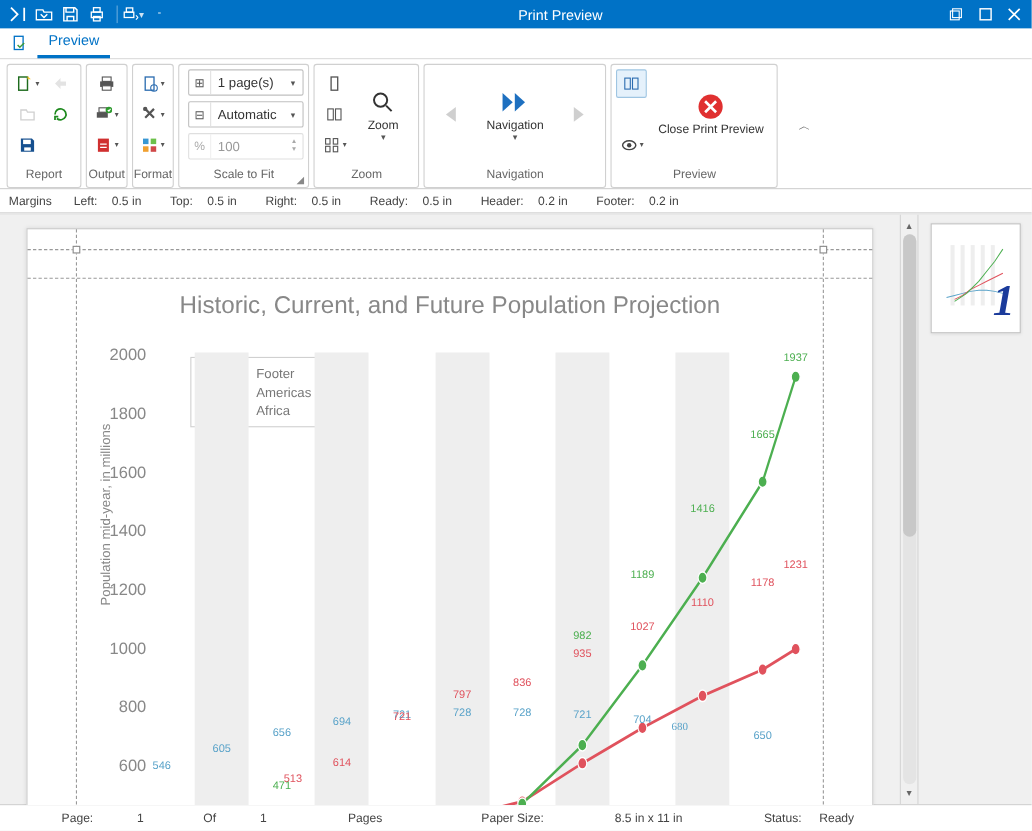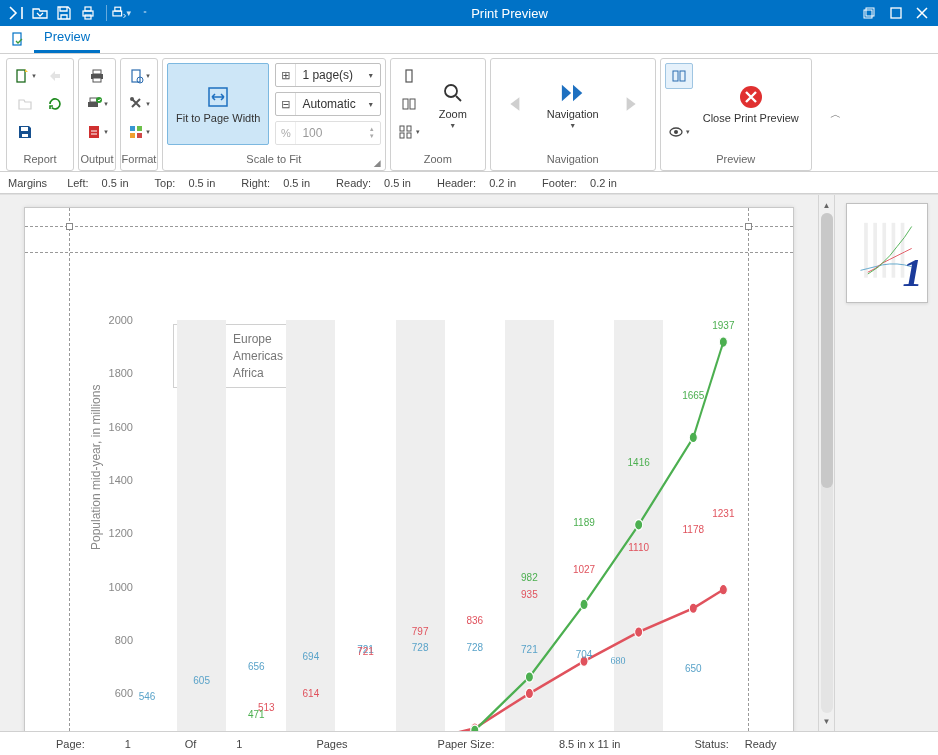--- a/index.html
+++ b/index.html
@@ -58,21 +58,21 @@
 .ruler-v { position: absolute; left: 44px; top: 0; bottom: 0; border-left: 1px dashed #999; }
 .ruler-v2 { position: absolute; right: 44px; top: 0; bottom: 0; border-left: 1px dashed #999; }
 .handle { position: absolute; width: 7px; height: 7px; background: #fff; border: 1px solid #888; }
 .handle.tl { top: 15px; left: 41px; }
 .handle.tr { top: 15px; right: 41px; }
 
 .chart { position: absolute; left: 58px; right: 58px; top: 56px; bottom: 0; }
 .chart .title { font-size: 22px; color: #888; text-align: center; margin-bottom: 18px; }
 .plot { position: absolute; left: 56px; top: 56px; right: 6px; bottom: 0; }
 .ylabel { position: absolute; left: -50px; top: 230px; transform: rotate(-90deg); transform-origin: left top; font-size: 12px; color: #888; white-space: nowrap; }
-.ytick { position: absolute; left: -40px; font-size: 11px; color: #888; width: 34px; text-align: right; }
+.ytick { position: absolute; left: -40px; font-size: 15px; color: #888; width: 34px; text-align: right; }
 .band { position: absolute; top: 0; bottom: 0; background: #eeeeee; }
 .legend { position: absolute; left: 34px; top: 4px; border: 1px solid #d0d0d0; background: #fff; padding: 4px 8px 5px 4px; font-size: 12px; }
 .legend .row { display: flex; align-items: center; gap: 6px; margin: 2px 0; color: #777; }
 .legend .chk { width: 15px; height: 15px; border: 1px solid #bbb; display: flex; align-items: center; justify-content: center; font-size: 11px; }
 svg.lines { position: absolute; inset: 0; width: 100%; height: 100%; }
 .ptlabel { position: absolute; font-size: 10px; font-weight: 500; transform: translate(-50%, -100%); white-space: nowrap; }
 
 .thumbs { width: 104px; background: #f0f0f0; padding: 8px; display: flex; flex-direction: column; align-items: center; border-left: 1px solid #d4d4d4; }
 .thumb { width: 82px; height: 100px; border: 1px solid #c0c0c0; background: #fff; position: relative; padding: 6px; box-shadow: 0 1px 3px rgba(0,0,0,.1); }
 .thumb .mini { position: absolute; inset: 8px; }
@@ -261,29 +261,20 @@
             </svg>
             <span class="dd">▾</span>
           </div>
       </div>
     </div>
     <div class="group-label">Format</div>
   </div>
 
   <div class="group">
     <div class="group-body">
-      <div class="bigbtn selected">
-        <div class="bigicon">
-            <svg width="24" height="24" viewBox="0 0 24 24">
-              <rect x="3" y="3" width="18" height="18" fill="none" stroke="#1e70c0" stroke-width="1.5"></rect>
-              <path d="M6 12h12M6 12l3-3m-3 3l3 3M18 12l-3-3m3 3l-3 3" fill="none" stroke="#1e70c0" stroke-width="1.5"></path>
-            </svg>
-          </div>
-        <div style="line-height:1.15">Fit to Page Width</div>
-      </div>
       <div class="col" style="margin-left:4px">
         <div class="combo">
             <div class="pre">⊞</div>
             <div class="val">1 page(s)</div>
             <div class="arr">▾</div>
           </div>
         <div class="combo">
             <div class="pre">⊟</div>
             <div class="val">Automatic</div>
             <div class="arr">▾</div>
@@ -430,31 +421,32 @@
     <div class="scrollwrap">
       <div class="page">
         <div class="ruler-h"></div>
         <div class="ruler-h2"></div>
         <div class="ruler-v"></div>
         <div class="ruler-v2"></div>
         <div class="handle tl"></div>
         <div class="handle tr"></div>
 
         <div class="chart">
+          <div class="title">Historic, Current, and Future Population Projection</div>
           <div class="plot" id="plot">
             <div class="ylabel">Population mid-year, in millions</div>
 
             <div class="legend" id="legend">
                 <div class="row">
                   <div class="chk" style="color: rgb(90, 163, 201);">✓</div>
                   <span style="display: inline-flex; align-items: center; width: 22px;">
                     <span style="display: inline-block; height: 2px; width: 22px; background: rgb(90, 163, 201);"></span>
                   </span>
                   <span style="width: 0px;"><span style="display: inline-block; width: 8px; height: 8px; border-radius: 50%; background: rgb(90, 163, 201); margin-left: -13px; position: relative; top: 0px;"></span></span>
-                  <span>Europe</span>
+                  <span>Footer</span>
                 </div>
                 <div class="row">
                   <div class="chk" style="color: rgb(224, 82, 93);">✓</div>
                   <span style="display: inline-flex; align-items: center; width: 22px;">
                     <span style="display: inline-block; height: 2px; width: 22px; background: rgb(224, 82, 93);"></span>
                   </span>
                   <span style="width: 0px;"><span style="display: inline-block; width: 8px; height: 8px; border-radius: 50%; background: rgb(224, 82, 93); margin-left: -13px; position: relative; top: 0px;"></span></span>
                   <span>Americas</span>
                 </div>
                 <div class="row">

